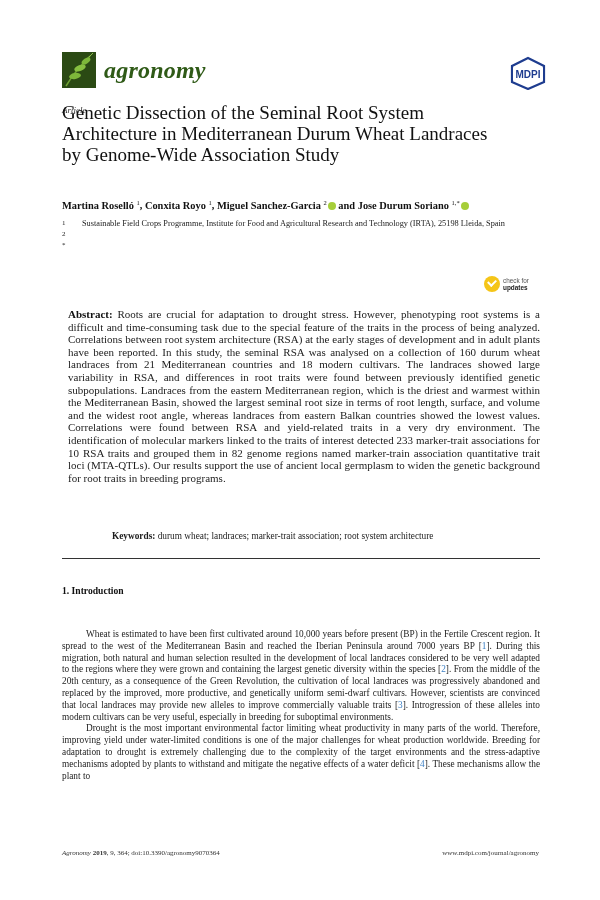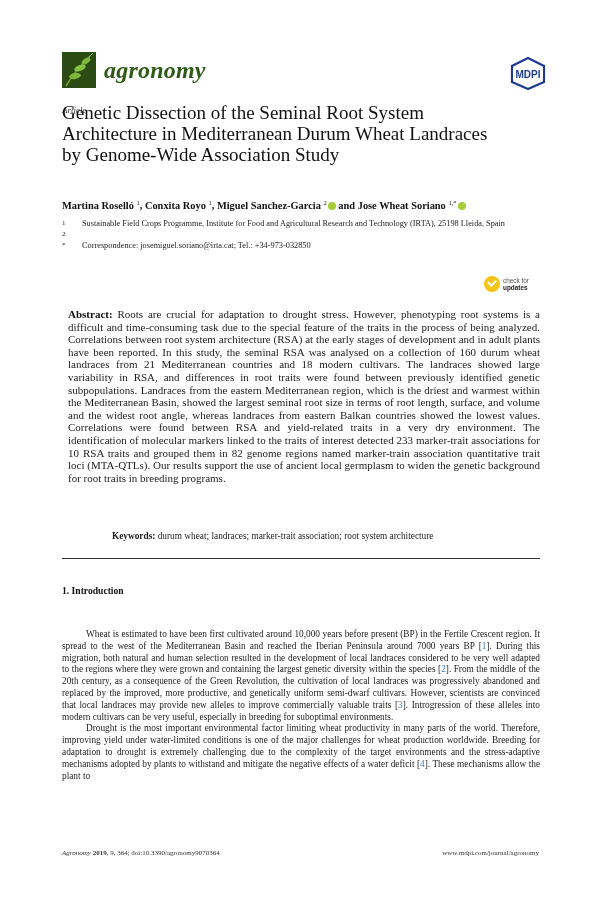--- a/index.html
+++ b/index.html
@@ -69,33 +69,32 @@
         <polygon points="20,2 36,10 36,26 20,33 4,26 4,10" fill="none" stroke="#1e3c8f" stroke-width="2.2"></polygon>
         <rect x="5" y="12" width="30" height="12" fill="#ffffff"></rect>
         <text x="20" y="22" text-anchor="middle" font-family="Liberation Sans, sans-serif" font-weight="bold" font-size="10" fill="#1e3c8f">MDPI</text>
       </svg>
     </div>
   </div>
 
   <div class="article-type">Article</div>
   <h1 class="title">Genetic Dissection of the Seminal Root System Architecture in Mediterranean Durum Wheat Landraces by Genome-Wide Association Study</h1>
 
-  <div class="authors" id="authors"><span>Martina Roselló </span><sup>1</sup><span>, </span><span>Conxita Royo </span><sup>1</sup><span>, </span><span>Miguel Sanchez-Garcia </span><sup>2</sup><span class="orcid"></span><span> and </span><span>Jose Wheat Soriano </span><sup>1,*</sup><span class="orcid"></span></div>
+  <div class="authors" id="authors"><span>Martina Roselló </span><sup>1</sup><span>, </span><span>Conxita Royo </span><sup>1</sup><span>, </span><span>Miguel Sanchez-Garcia </span><sup>2</sup><span class="orcid"></span><span> and </span><span>Jose Durum Soriano </span><sup>1,*</sup><span class="orcid"></span></div>
 
   <div class="affils">
     <div class="affil">
       <span class="affil-mark">1</span>
       <span>Sustainable Field Crops Programme, Institute for Food and Agricultural Research and Technology (IRTA), 25198 Lleida, Spain</span>
     </div>
     <div class="affil">
       <span class="affil-mark">2</span>
     </div>
     <div class="affil">
       <span class="affil-mark">*</span>
-      <span>Correspondence: josemiguel.soriano@irta.cat; Tel.: +34-973-032850</span>
     </div>
   </div>
 
 
   <div class="check-updates">
     <div class="check-circle"></div>
     <div class="check-text">
       <span>check for</span>
       <b>updates</b>
     </div>

